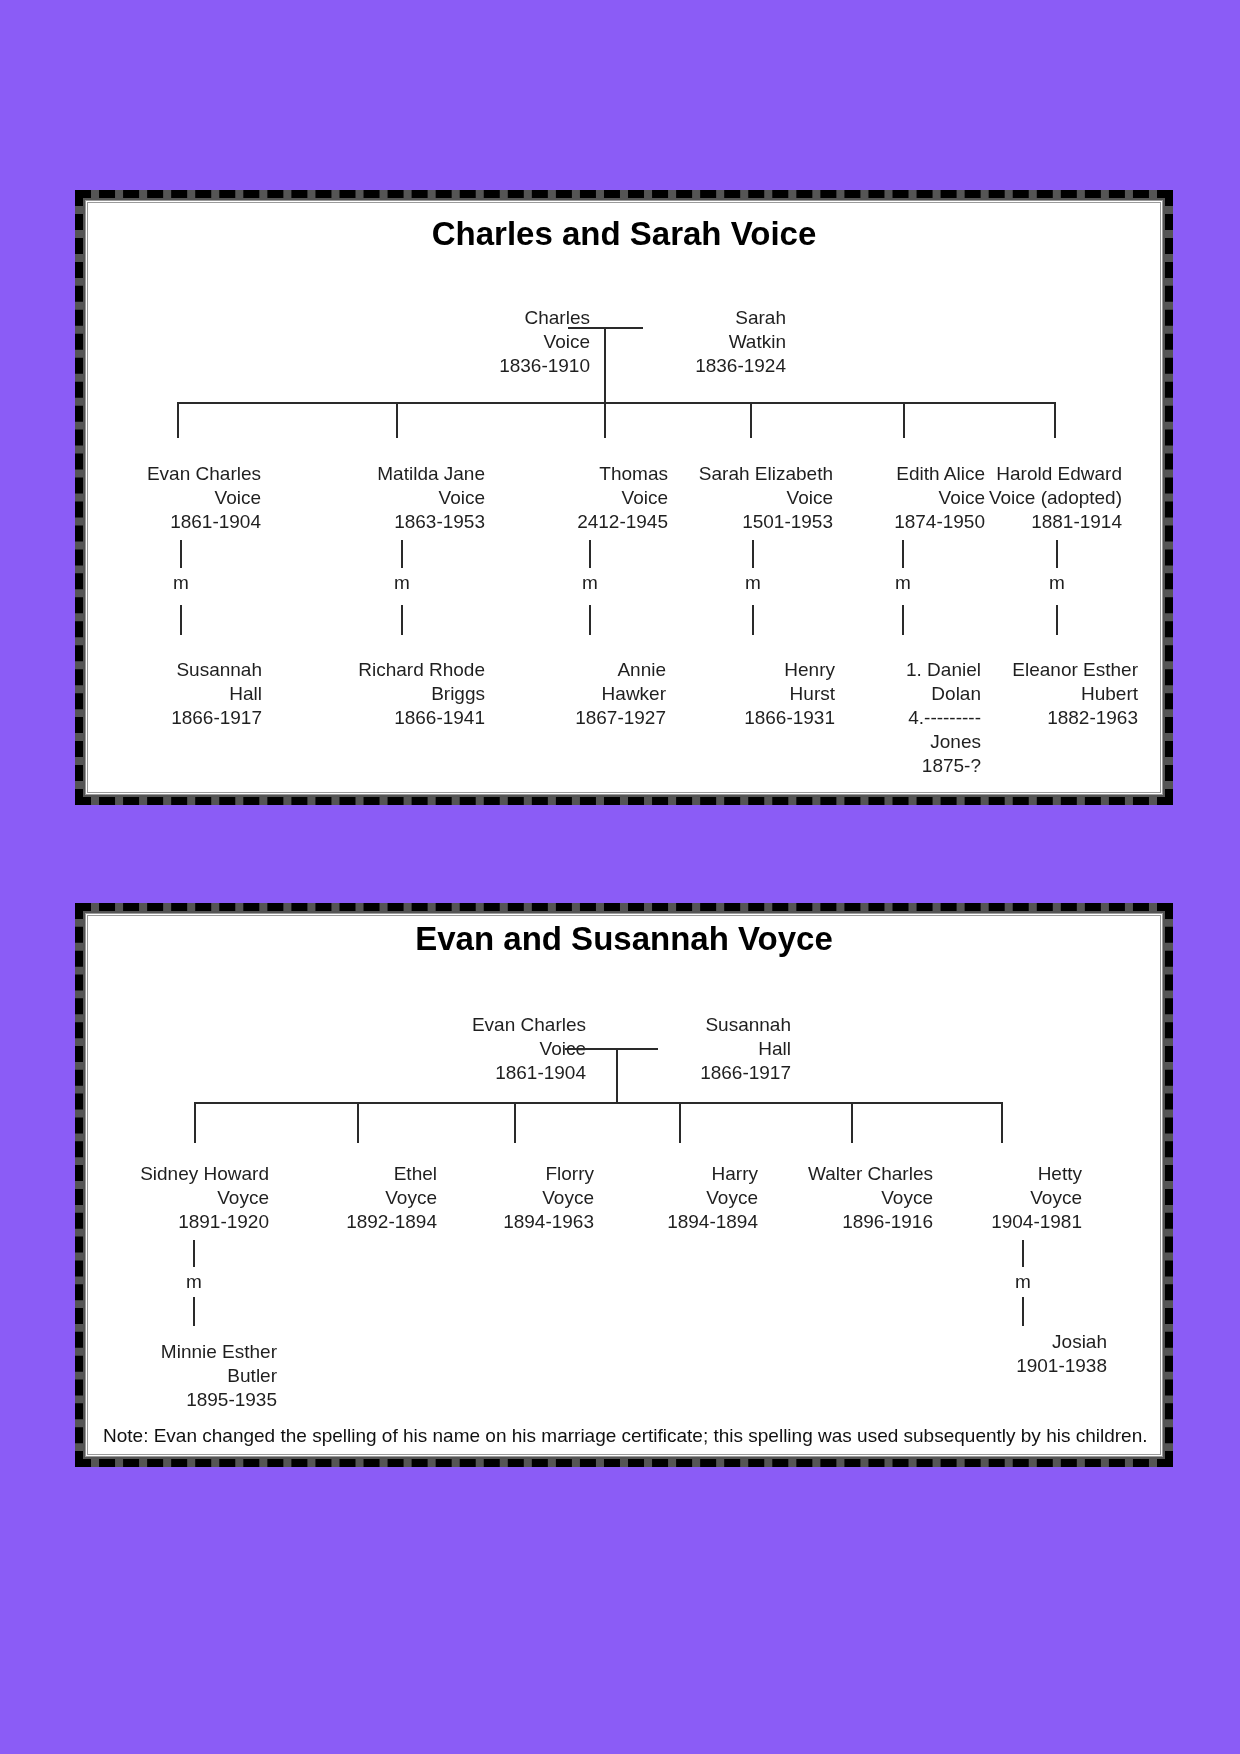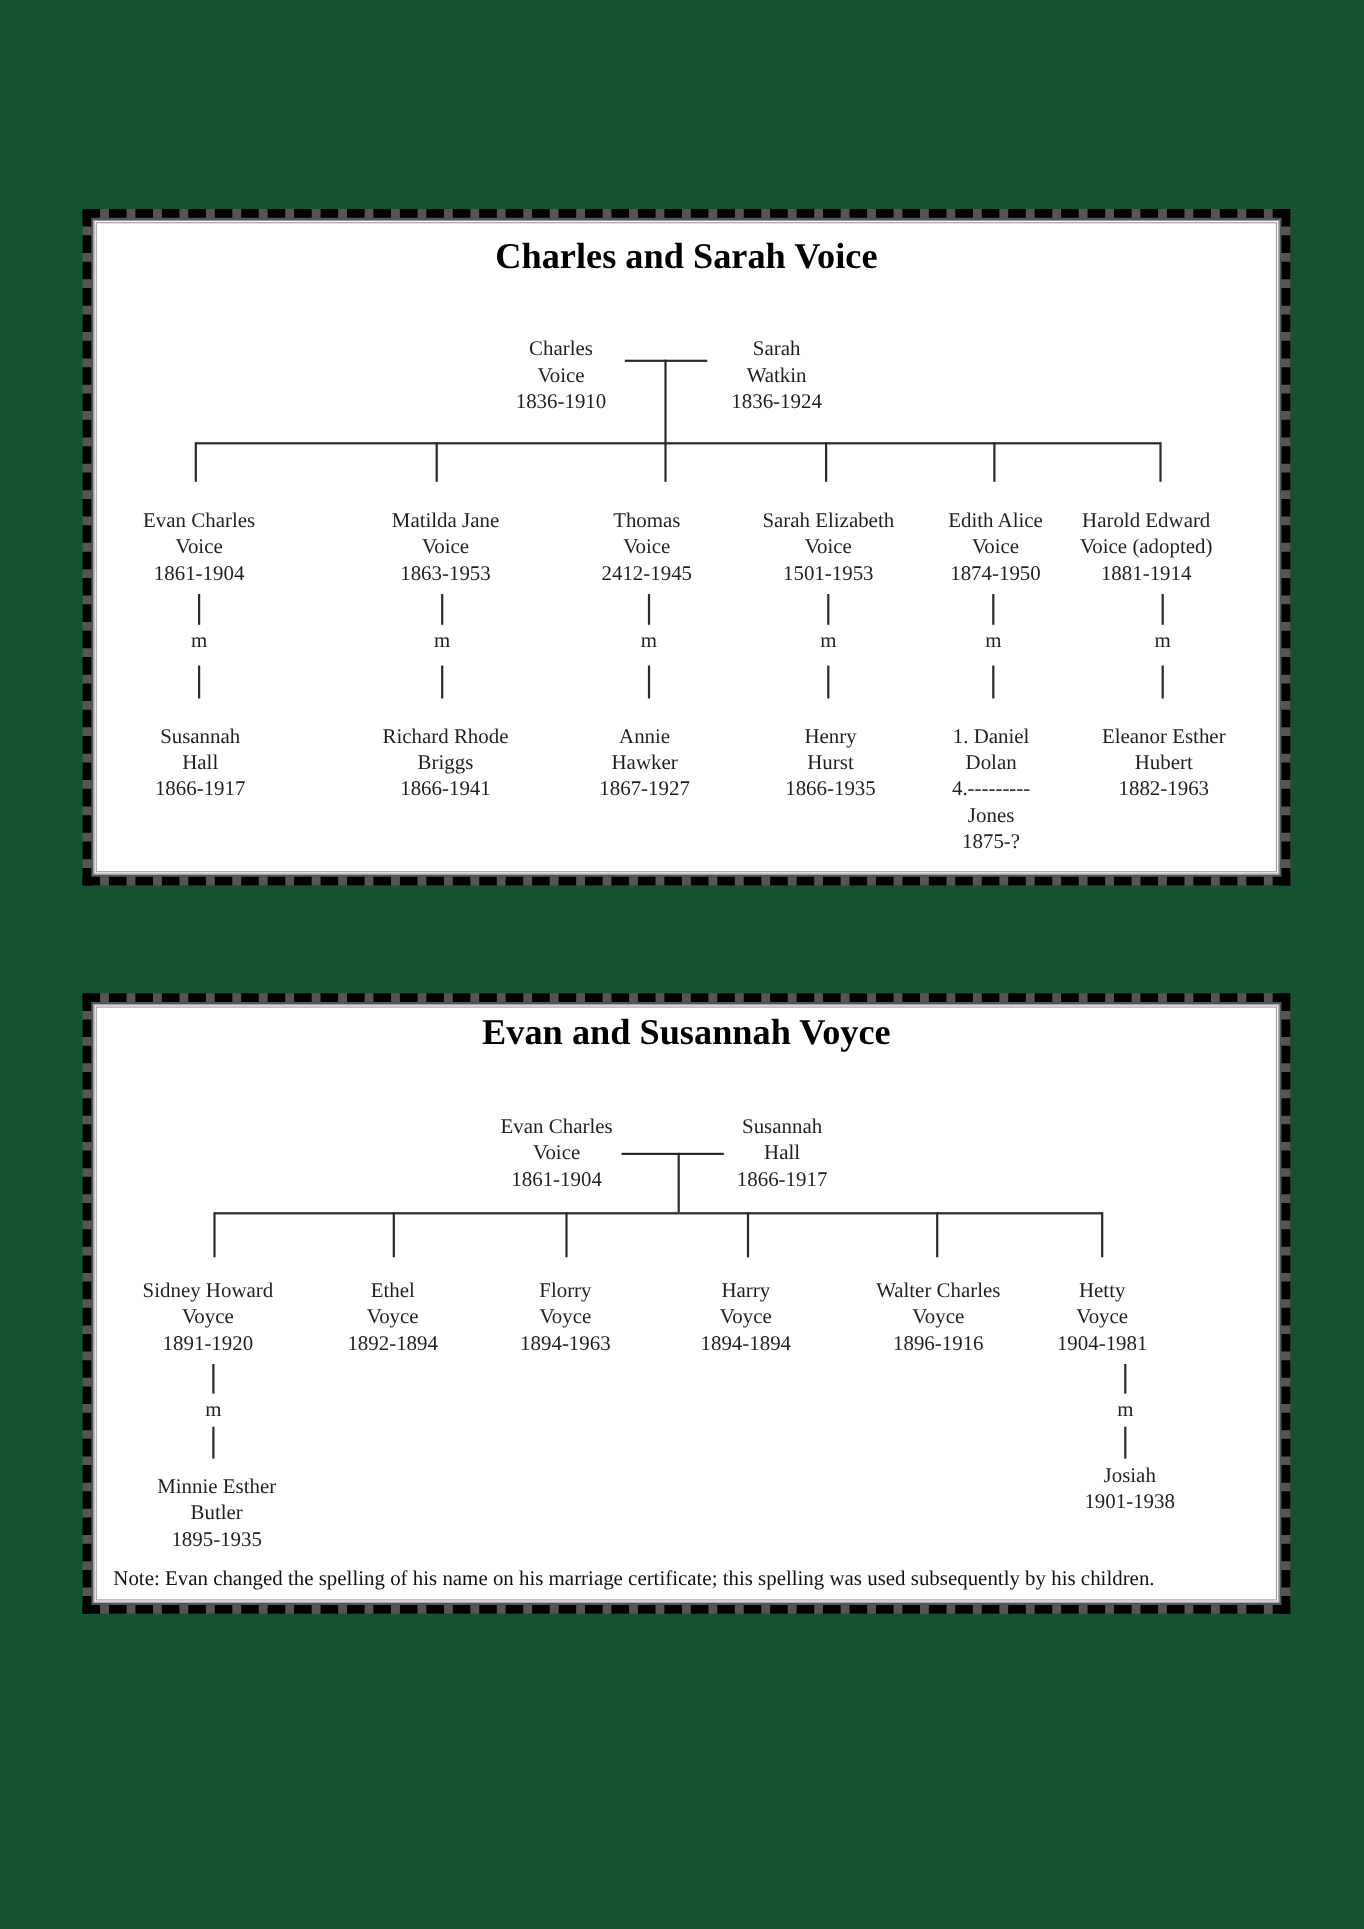--- a/index.html
+++ b/index.html
@@ -1,22 +1,22 @@
 <!DOCTYPE html>
 <html><head>
 <meta charset="utf-8">
 <style>
   html,body{margin:0;padding:0;background:#ffffff;}
-  .page{position:relative;width:1240px;height:1754px;background:#14532d;overflow:hidden;
-        font-family:Liberation Serif, serif;color:#1a1a1a;}
+  .page{position:relative;width:1240px;height:1754px;background:#8b5cf6;overflow:hidden;
+        font-family:Liberation Sans, sans-serif;color:#1a1a1a;}
   .tree-box{position:absolute;box-sizing:border-box;border:8px dashed #000;background:#555;}
   .tree-inner{position:absolute;inset:2px;background:#fff;border:3px double #9a9a9a;}
   .tree-title{position:absolute;left:0;right:0;text-align:center;font-weight:bold;
               font-size:33px;line-height:40px;color:#000;}
-  .person{position:absolute;width:160px;text-align:center;font-size:19px;line-height:24px;
+  .person{position:absolute;width:160px;text-align:right;font-size:19px;line-height:24px;
           white-space:pre-line;color:#1f1f1f;}
   .m-label{position:absolute;width:160px;text-align:center;font-size:19px;line-height:22px;color:#1f1f1f;}
   .hline{position:absolute;height:2px;background:#2a2a2a;}
   .vline{position:absolute;width:2px;background:#2a2a2a;}
   .note{position:absolute;font-size:19px;white-space:nowrap;color:#111;}
 </style>
 </head>
 <body>
 
 <div class="page">
@@ -88,21 +88,21 @@
 Hall
 1866-1917</div>
     <div class="person" style="left:242px;top:460px;">Richard Rhode
 Briggs
 1866-1941</div>
     <div class="person" style="left:423px;top:460px;">Annie
 Hawker
 1867-1927</div>
     <div class="person" style="left:592px;top:460px;">Henry
 Hurst
-1866-1935</div>
+1866-1931</div>
     <div class="person" style="left:738px;top:460px;">1. Daniel
 Dolan
 4.---------
 Jones
 1875-?</div>
     <div class="person" style="left:895px;top:460px;">Eleanor Esther
 Hubert
 1882-1963</div>
   </div>
 

